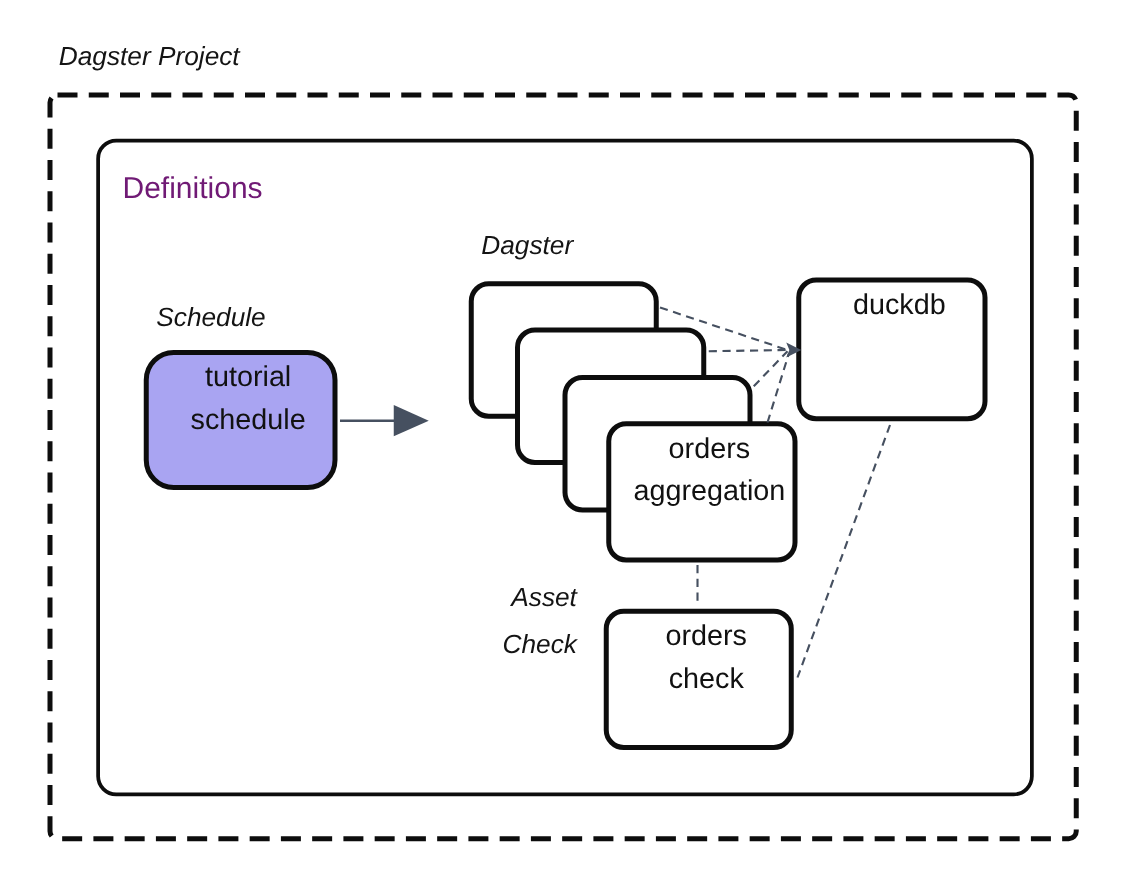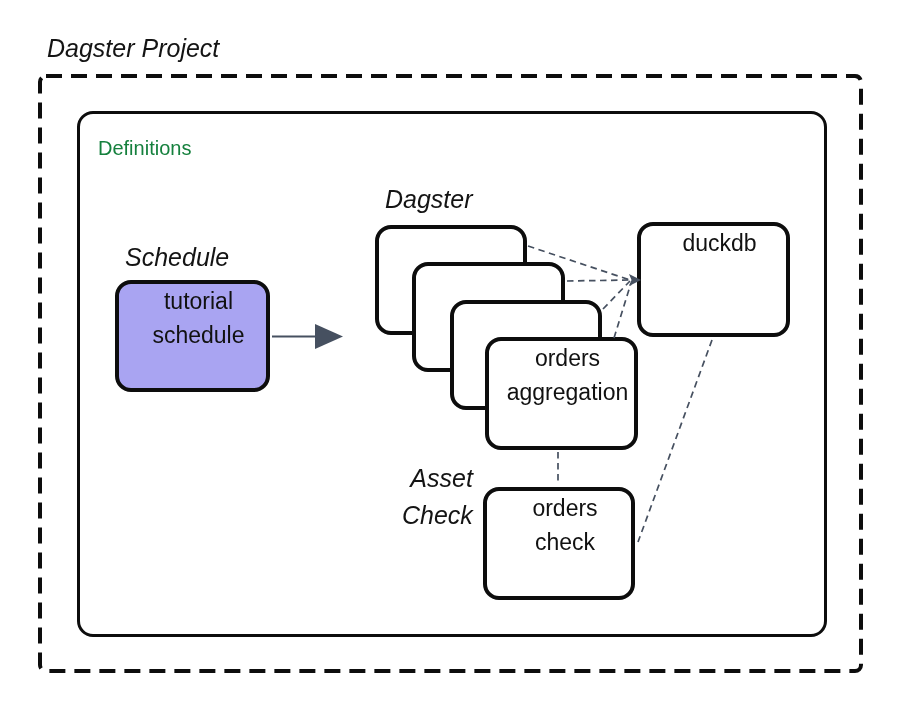--- a/index.html
+++ b/index.html
@@ -15,30 +15,30 @@
     width: 900px;
     height: 713px;
     background: var(--background);
     font-family: "Liberation Sans", sans-serif;
     color: #111;
     overflow: hidden;
   }
   .abs { position: absolute; }
   .lbl {
     font-style: italic;
-    font-size: 25px;
+    font-size: 21px;
     font-weight: 500;
     color: #141414;
     white-space: nowrap;
     z-index: 4;
   }
   .plain-lbl {
-    font-size: 20px;
+    font-size: 24px;
     font-weight: 500;
-    color: #15803d;
+    color: #701a75;
     white-space: nowrap;
     z-index: 4;
   }
   .node {
     border: 4px solid var(--outline);
     border-radius: 16px;
     background: #ffffff;
     display: flex;
     flex-direction: column;
     align-items: center;
@@ -92,21 +92,21 @@
 <body>
 
 <div class="stage">
 
   <div class="abs lbl" style="left:47px; top:34px;">Dagster Project</div>
 
   <div class="abs container-box" style="left:77px; top:111px; width:750px; height:526px;"></div>
   <div class="abs plain-lbl" style="left:98px; top:137px;">Definitions</div>
 
   <div class="abs lbl" style="left:125px; top:243px;">Schedule</div>
-  <div class="abs node schedule-node two-line" style="left:115px; top:280px; width:155px; height:112px;">
+  <div class="abs node schedule-node two-line" style="left:115px; top:280px; width:155px; height:112px;border-radius:24px;">
     <span>tutorial</span>
     <span>schedule</span>
   </div>
 
   <div class="abs lbl" style="left:385px; top:185px;">Dagster</div>
   <div class="abs node" style="left:375px; top:225px; width:152px; height:110px;"></div>
   <div class="abs node" style="left:412px; top:262px; width:153px; height:110px;"></div>
   <div class="abs node" style="left:450px; top:300px; width:152px; height:110px;"></div>
   <div class="abs node two-line" style="left:485px; top:337px; width:153px; height:113px;">
     <span>orders</span>

